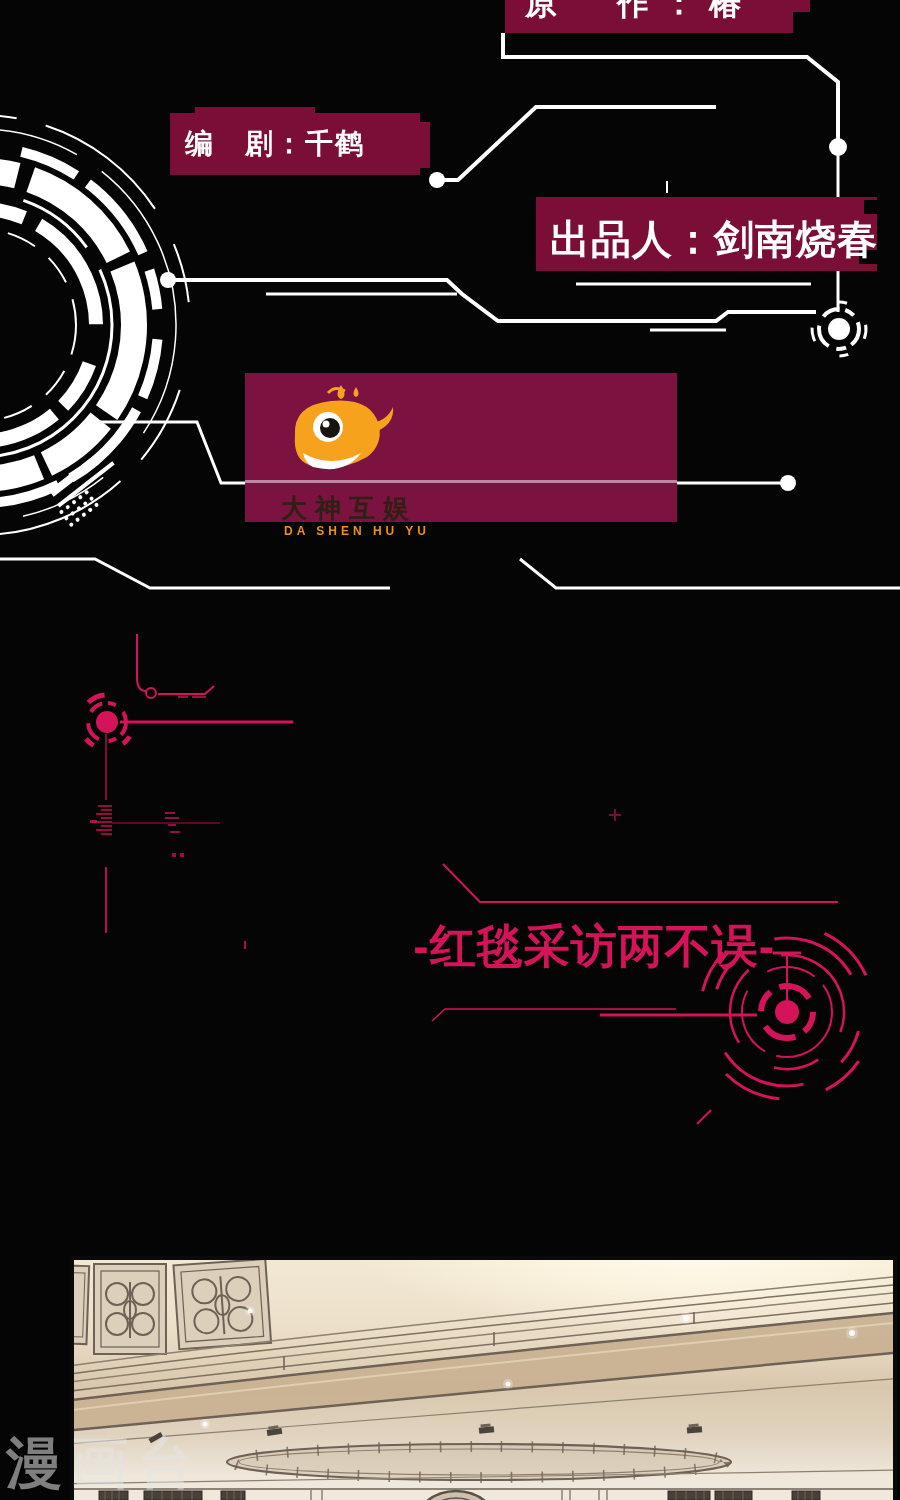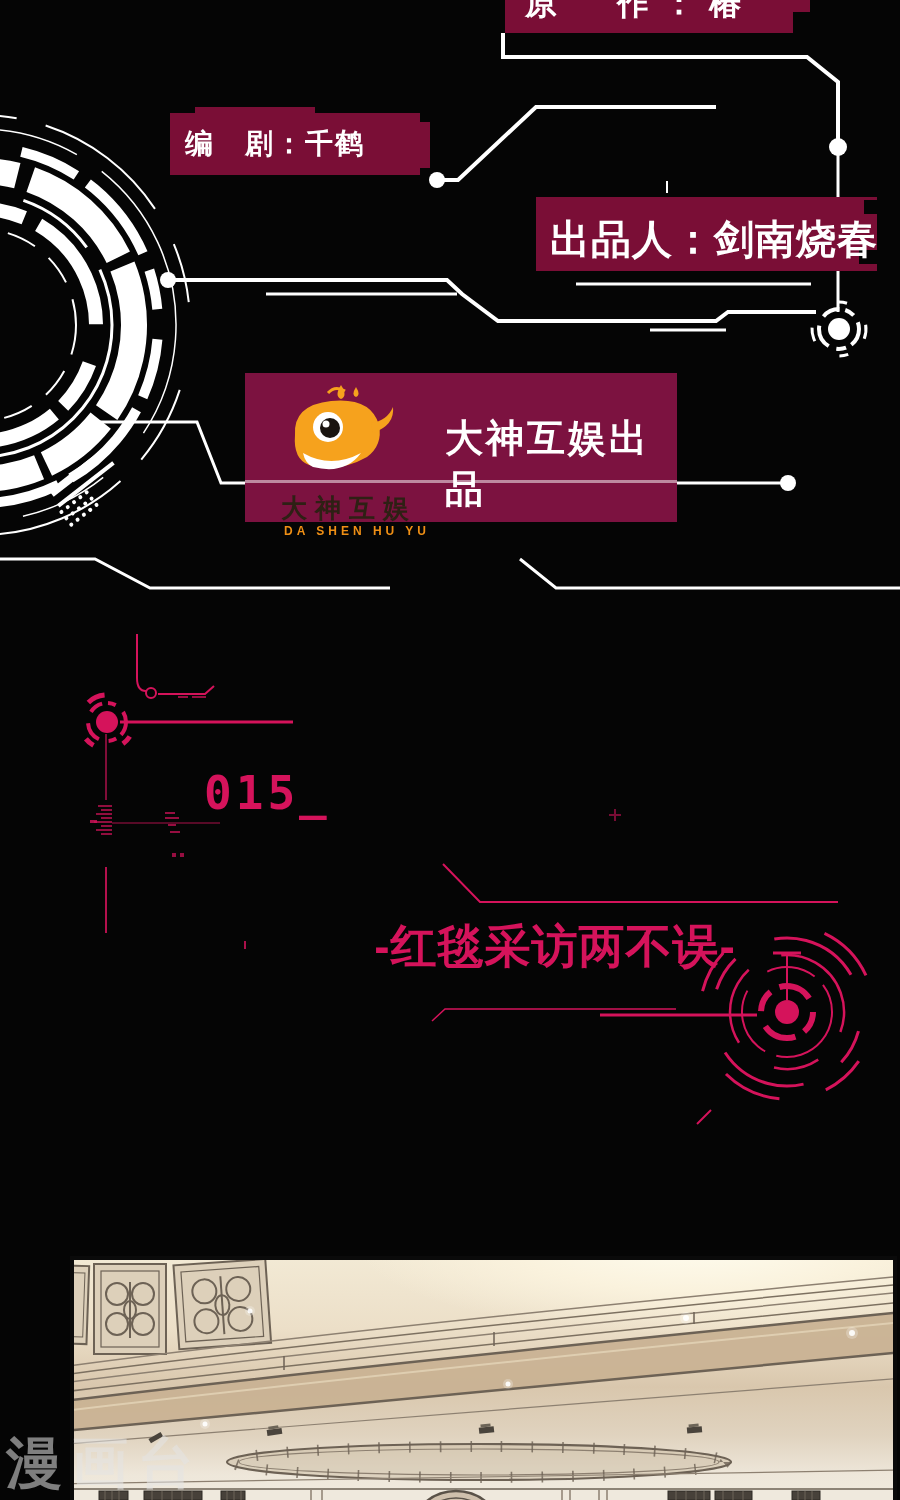--- a/index.html
+++ b/index.html
@@ -12,21 +12,21 @@
   .credit-text{position:absolute;white-space:pre;color:#fff;font-weight:bold;}
   
   #logo-box{position:absolute;left:245px;top:373px;width:432px;height:149px;background:#7c1240;z-index:2;}
   #logo-stripe{position:absolute;left:0;top:107px;width:432px;height:3px;background:rgba(255,255,255,.5);}
   #studio-cn{position:absolute;left:36px;top:118px;font-size:26px;font-weight:bold;color:#2e2014;letter-spacing:8px;}
   #studio-en{position:absolute;left:39px;top:151px;font-size:12px;font-weight:bold;color:#ef8f15;letter-spacing:4px;}
   #studio-prod{position:absolute;left:200px;top:40px;font-size:38px;font-weight:bold;color:#fff;letter-spacing:3px;}
   
   #episode-number{position:absolute;left:204px;top:766px;font-family:"DejaVu Sans Mono","Liberation Mono",monospace;
       font-size:46px;font-weight:bold;color:#d5135b;letter-spacing:4px;z-index:3;}
-  #episode-title{position:absolute;left:335px;top:916px;width:440px;text-align:center;
+  #episode-title{position:absolute;left:335px;top:916px;width:440px;text-align:right;
       font-size:46px;font-weight:bold;color:#d5135b;letter-spacing:1px;z-index:3;white-space:nowrap;}
   
   #panel{position:absolute;left:70px;top:1256px;width:819px;height:244px;border:4px solid #0a0a0a;
       border-bottom:none;z-index:2;overflow:hidden;
       background:
         radial-gradient(ellipse 60% 55% at 76% -8%, #fffdf0 0%, #faf2dd 38%, rgba(250,242,221,0) 70%),
         linear-gradient(180deg,#f2e9d4 0%,#ecdfc8 28%,#d9c7ad 52%,#e0d3bf 72%,#eee7da 88%,#f1ebe0 100%);}
   
   #watermark{position:absolute;left:6px;top:1426px;font-size:56px;font-weight:bold;
       color:rgba(228,228,228,.55);letter-spacing:10px;z-index:6;}
@@ -190,25 +190,23 @@
         <path d="M22,52 Q20,22 58,18 Q98,14 106,42 Q110,62 94,74 Q66,90 36,82 Q20,76 22,52 Z" fill="#f6a21d"></path>
         <path d="M100,50 Q122,42 120,24 Q114,38 98,40 Z" fill="#f6a21d"></path>
         <path d="M30,70 Q58,86 88,70 Q72,92 40,84 Q32,80 30,70 Z" fill="#fff"></path>
         <circle cx="55" cy="44" r="15" fill="#fff"></circle>
         <circle cx="57" cy="45" r="10" fill="#1a1410"></circle>
         <circle cx="53" cy="41" r="3.5" fill="#fff"></circle>
       </g>
     </svg>
     <div id="studio-cn">大神互娱</div>
     <div id="studio-en">DA SHEN HU YU</div>
-    <div id="studio-prod">大神互娱出品</div>
     <div id="logo-stripe"></div>
   </div>
 
-  <div id="episode-number">015_</div>
   <div id="episode-title">-红毯采访两不误-</div>
 
   <div id="panel">
     <svg width="819" height="240" viewBox="0 0 819 240">
 
       <g stroke="#6d6255" fill="#ddd0ba">
         <g transform="rotate(2 10 40)">
           <rect x="-14" y="6" width="28" height="78" stroke-width="2"></rect>
           <rect x="-8" y="13" width="18" height="64" stroke-width="1" fill="none"></rect>
         </g>

